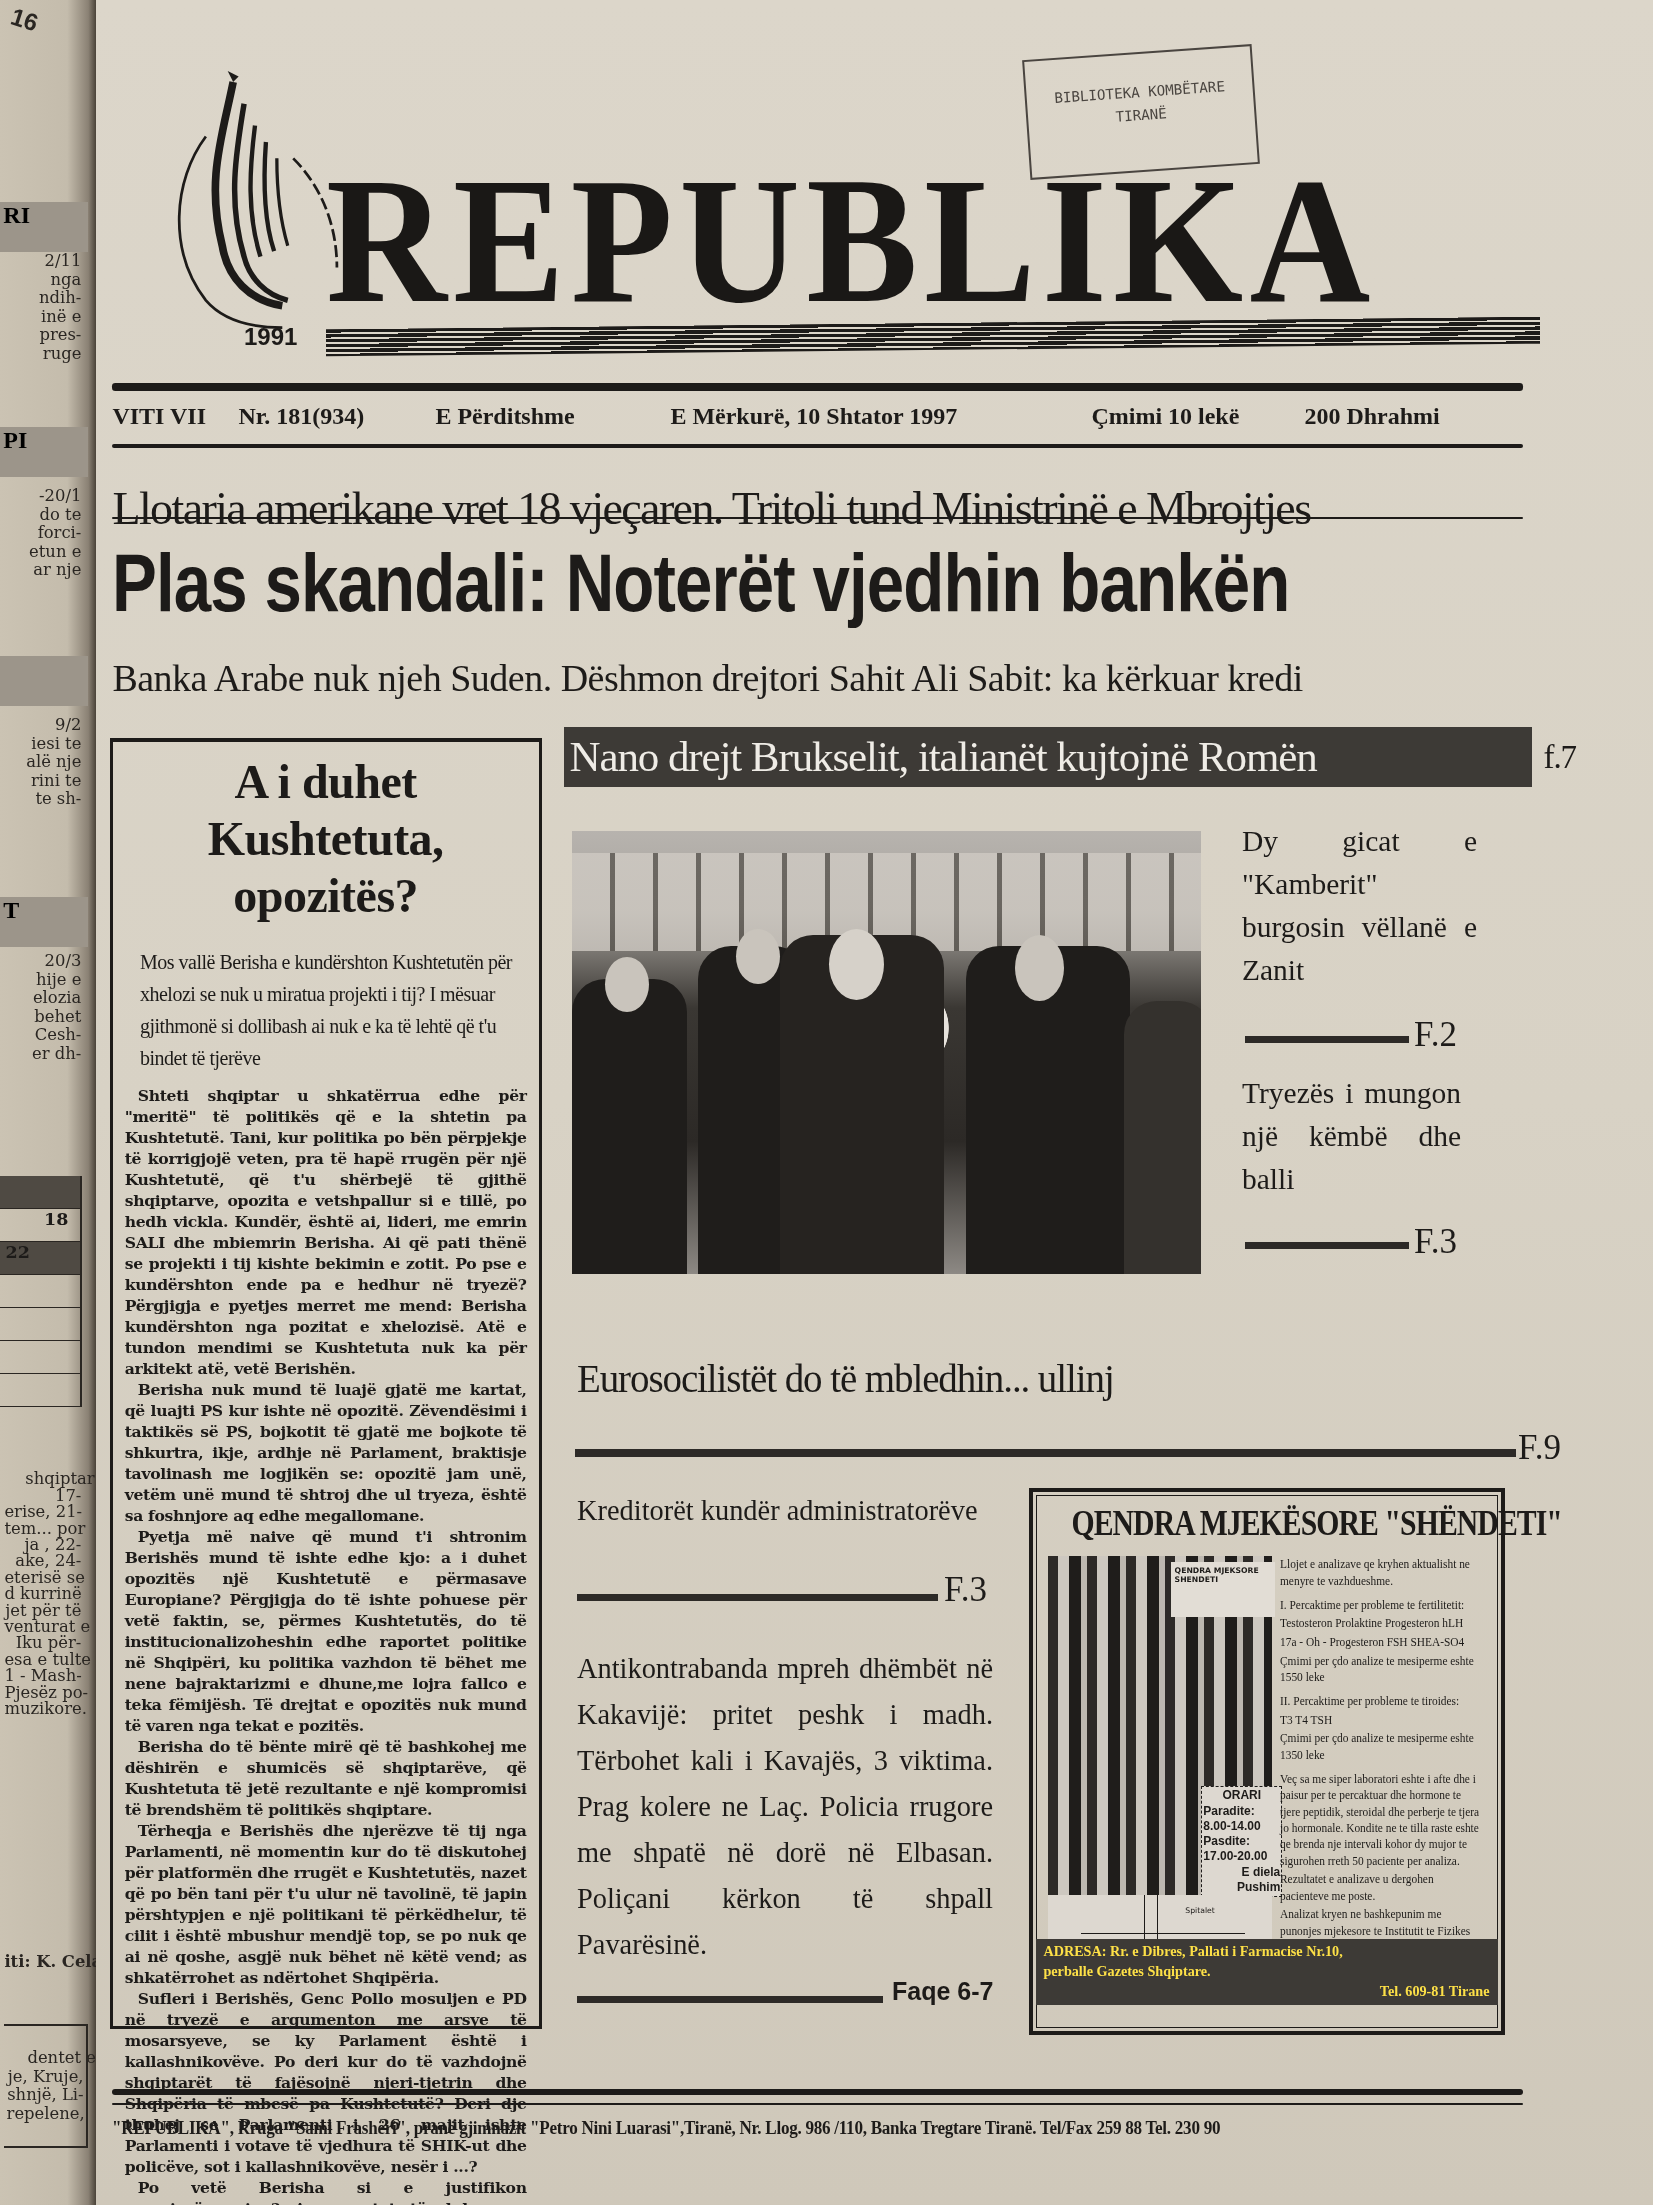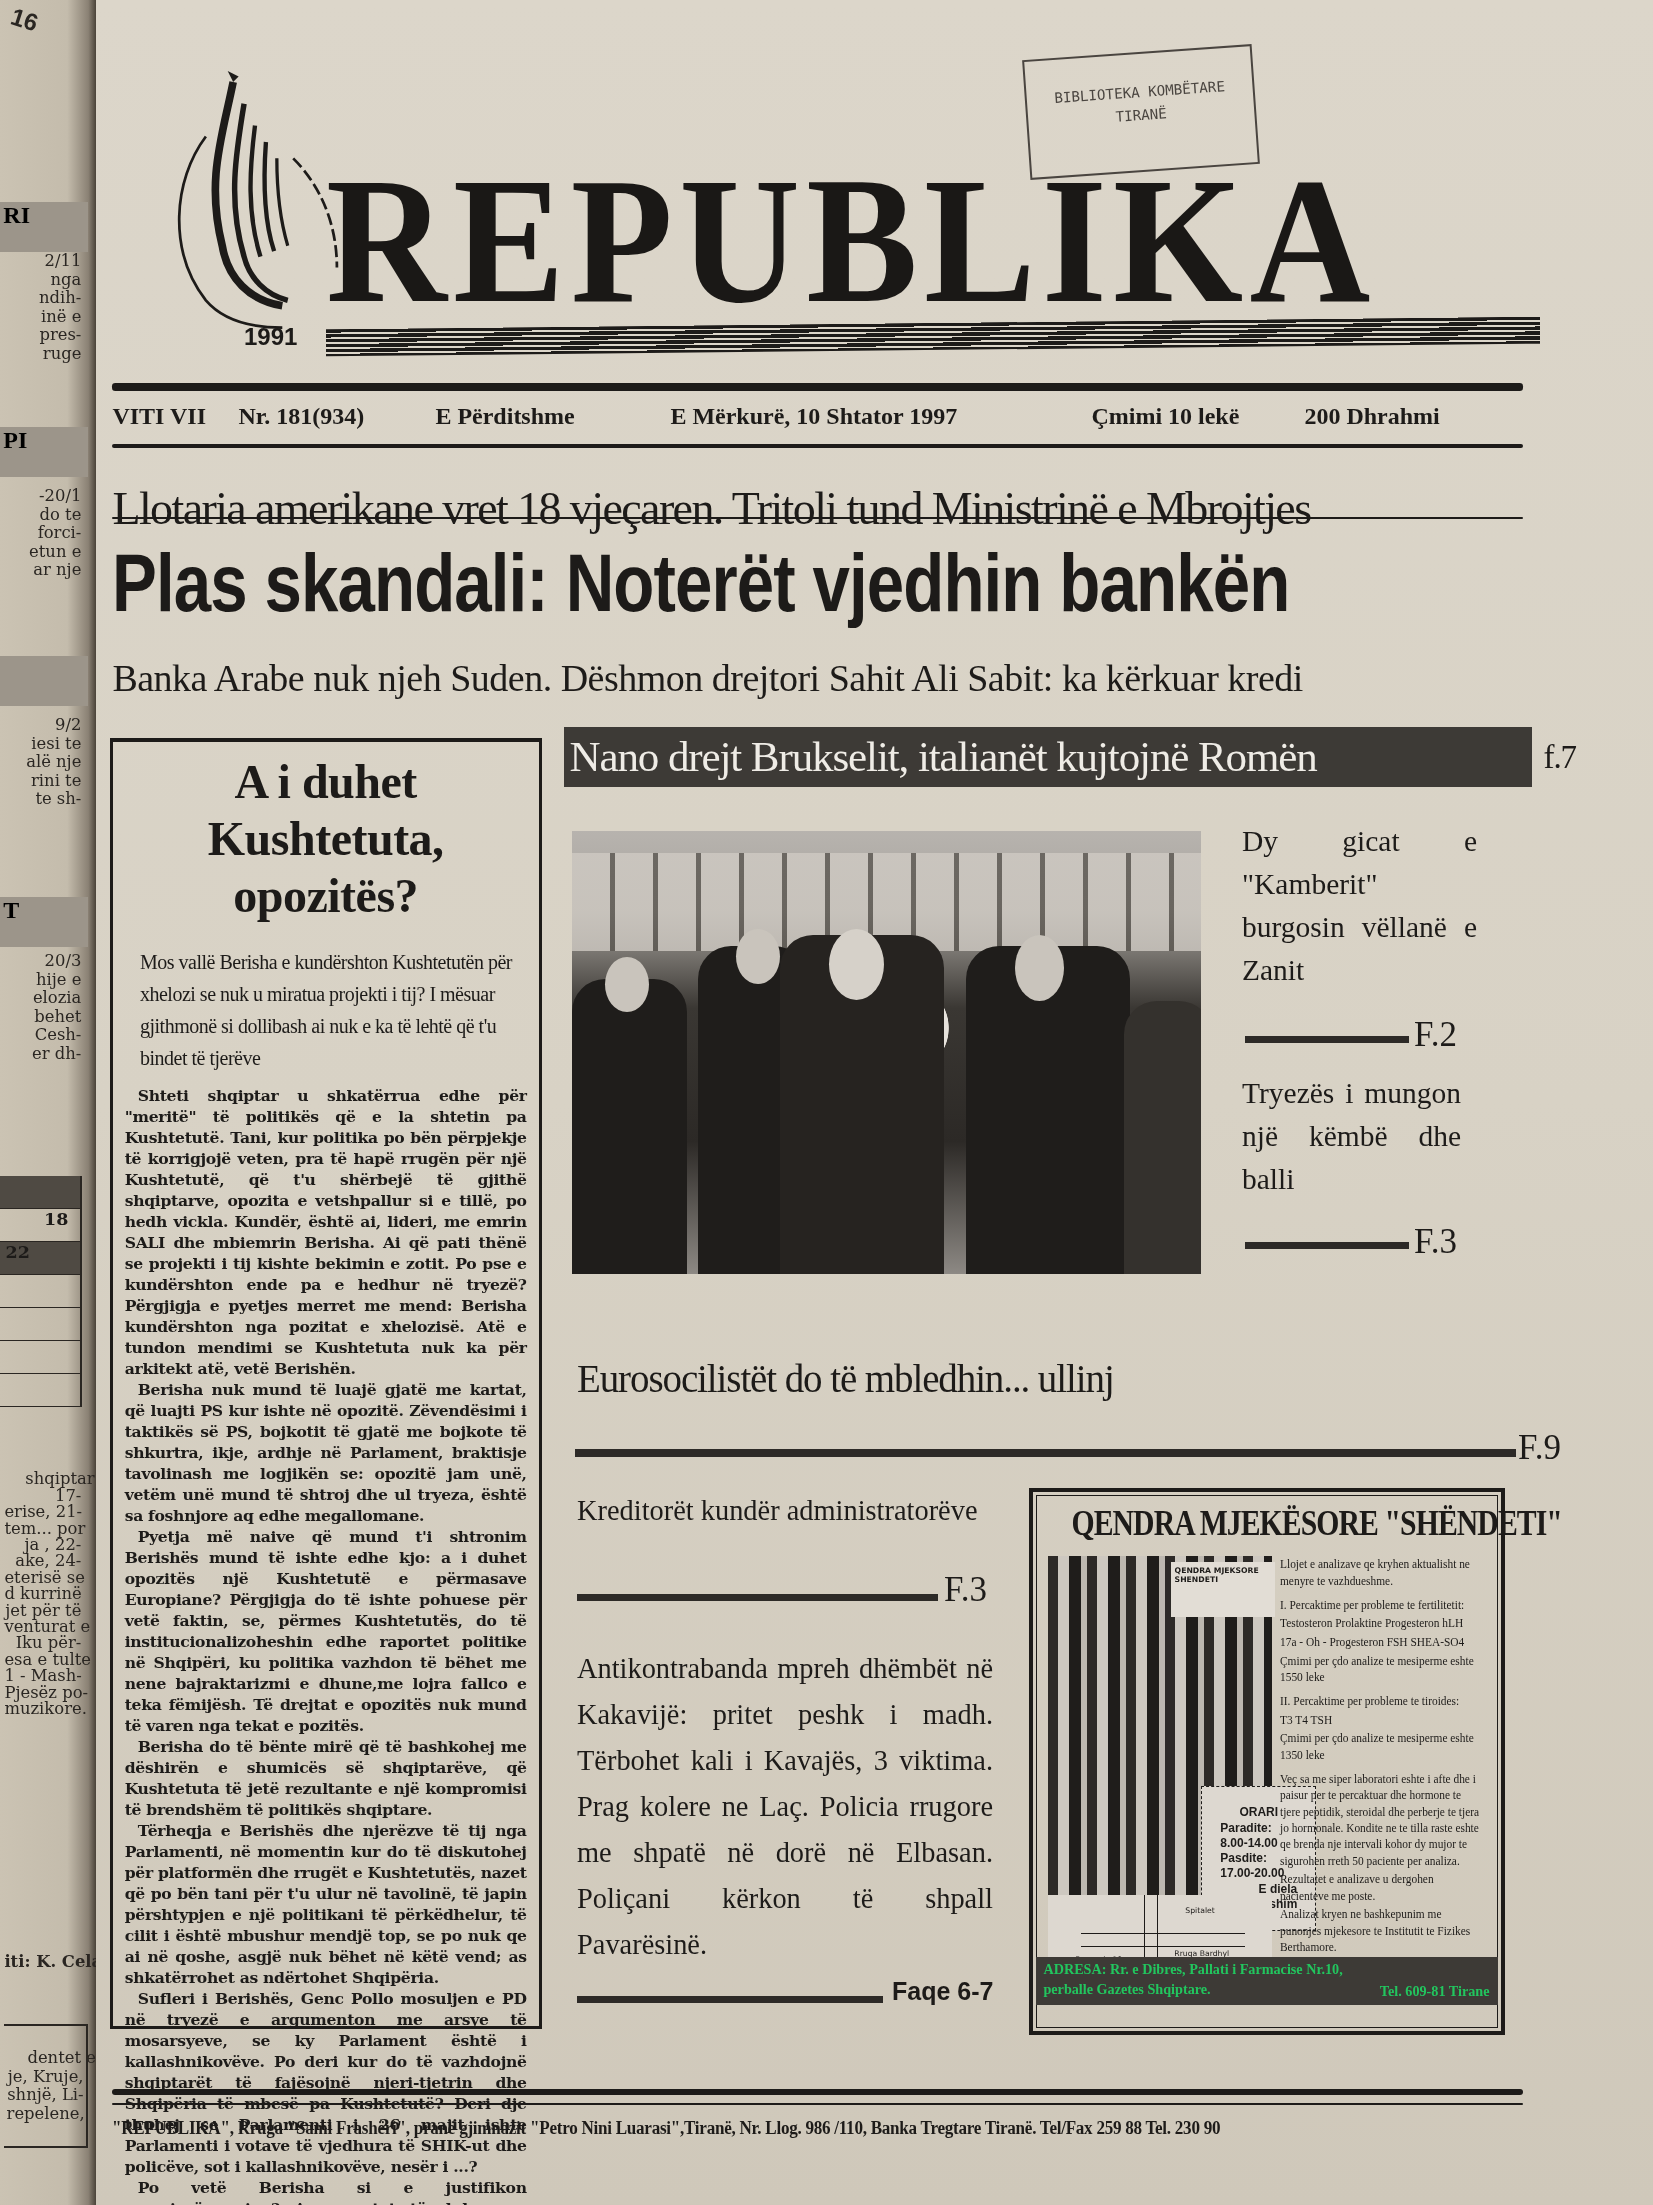--- a/index.html
+++ b/index.html
@@ -99,28 +99,28 @@
   
   .ad {
     position: absolute; left: 933px; top: 1488px; width: 476px; height: 547px;
     border: 4.4px solid #1d1b19; box-sizing: border-box; padding: 3.3px;
   }
   .ad-inner { border: 1.6px solid #1d1b19; height: 100%; position: relative; box-sizing: border-box; }
   .ad .ad-title { font: bold 35px "Liberation Serif", serif; text-align: center; margin-top: 8.2px; letter-spacing: -1.1px; transform: scaleX(0.85); white-space: nowrap; }
   .ad .ad-photo { position:absolute; left: 11px; top: 60px; width: 224px; height: 339px;
     background: repeating-linear-gradient(90deg, #2d2a27 0 9.8px, #cdc8c0 9.8px 21px, #1f1d1b 21px 33px, #bdb8b0 33px 39px); }
   .ad .ad-sign { position:absolute; left: 134px; top: 66px; width: 104px; height: 55px; background: #e2ddd5; font: bold 7.7px "DejaVu Sans", sans-serif; padding: 3.3px; box-sizing: border-box; }
-  .ad .hours { position:absolute; left: 164px; top: 290px; width: 77px; font: bold 12px "Liberation Sans", sans-serif; line-height: 15.3px; background: #ddd8d0; border: 1.1px dashed #1d1b19; padding: 18px; text-align: right; }
+  .ad .hours { position:absolute; left: 164px; top: 290px; width: 77px; font: bold 12px "Liberation Sans", sans-serif; line-height: 15.3px; background: #ddd8d0; border: 1.1px dashed #1d1b19; padding: 1px; text-align: right; }
   .ad .map { position:absolute; left: 11px; top: 399px; width: 224px; height: 93px; background: #ddd8d0; font: 7.7px "DejaVu Sans", sans-serif; }
   .ad .map .road-v { position:absolute; left: 96px; top: 0; width: 12px; height: 100%; border-left: 1.6px solid #1d1b19; border-right: 1.6px solid #1d1b19; }
   .ad .map .road-h { position:absolute; left: 33px; top: 38px; width: 164px; height: 12px; border-top: 1.6px solid #1d1b19; border-bottom: 1.6px solid #1d1b19; }
   .ad .map span { position:absolute; font-weight: normal; }
   .ad .ad-text { position:absolute; left: 243px; top: 60px; width: 213px; font: 12px "Liberation Serif", serif; line-height: 16.4px; transform: scaleX(0.95); transform-origin: left; }
   .ad .ad-text p { margin: 0 0 2.2px 0; }
-  .ad .ad-footer { position:absolute; left: -1.6px; right: -1.6px; bottom: 22px; height: 48px; background: #3d3a36; color: #22c55e; font: bold 14.2px "Liberation Serif", serif; padding: 3.3px 7.7px; box-sizing: border-box; line-height: 19.7px; }
+  .ad .ad-footer { position:absolute; left: -1.6px; right: -1.6px; bottom: 22px; height: 66px; background: #3d3a36; color: #fde047; font: bold 14.2px "Liberation Serif", serif; padding: 3.3px 7.7px; box-sizing: border-box; line-height: 19.7px; }
   .ad .ad-footer .tel { position:absolute; right: 8.8px; bottom: 3.3px; }
 
   .imprint { position:absolute; left: 16.4px; top: 2117px; font: bold 18.6px "Liberation Serif", serif; white-space: nowrap; letter-spacing: -0.3px; transform: scaleX(0.92); transform-origin: left; }
 </style>
 </head>
 <body>
 
 <div class="left-page">
   <div class="pg-num">16</div>
   <div class="sect" style="top:202px">RI</div>

